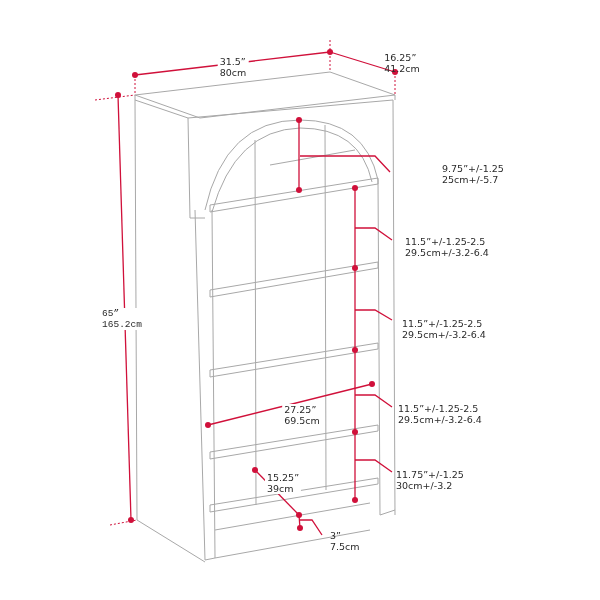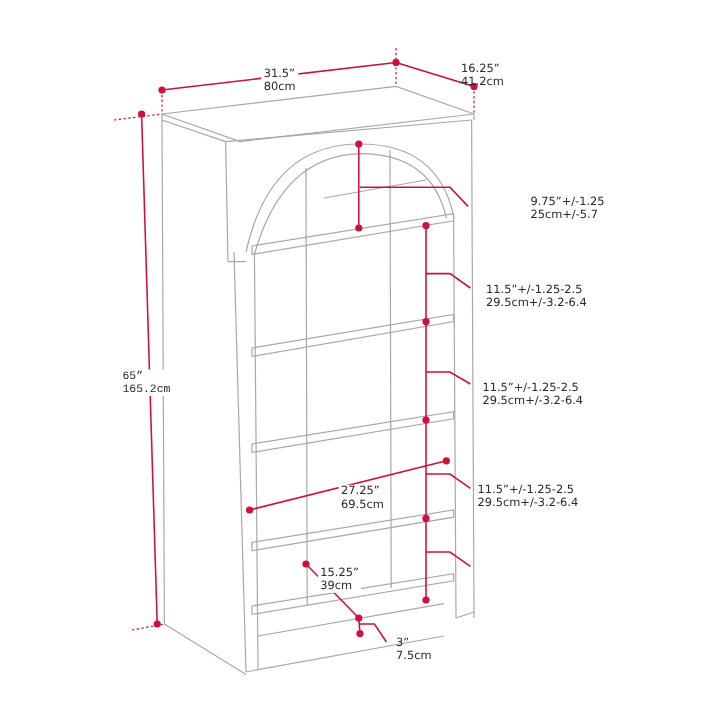--- a/index.html
+++ b/index.html
@@ -119,20 +119,24 @@
   <span>29.5cm+/-3.2-6.4</span>
 </div>
 <div class="lbl" style="left:402px; top:318px;">
   <span>11.5”+/-1.25-2.5</span>
   <span>29.5cm+/-3.2-6.4</span>
 </div>
 <div class="lbl" style="left:398px; top:403px;">
   <span>11.5”+/-1.25-2.5</span>
   <span>29.5cm+/-3.2-6.4</span>
 </div>
+<div class="lbl" style="left:396px; top:469px;">
+  <span>11.75”+/-1.25</span>
+  <span>30cm+/-3.2</span>
+</div>
 <div class="lbl center bg" style="left:302px; top:404px;">
   <span>27.25”</span>
   <span>69.5cm</span>
 </div>
 <div class="lbl center bg" style="left:283px; top:472px;">
   <span>15.25”</span>
   <span>39cm</span>
 </div>
 <div class="lbl" style="left:330px; top:530px;">
   <span>3”</span>

